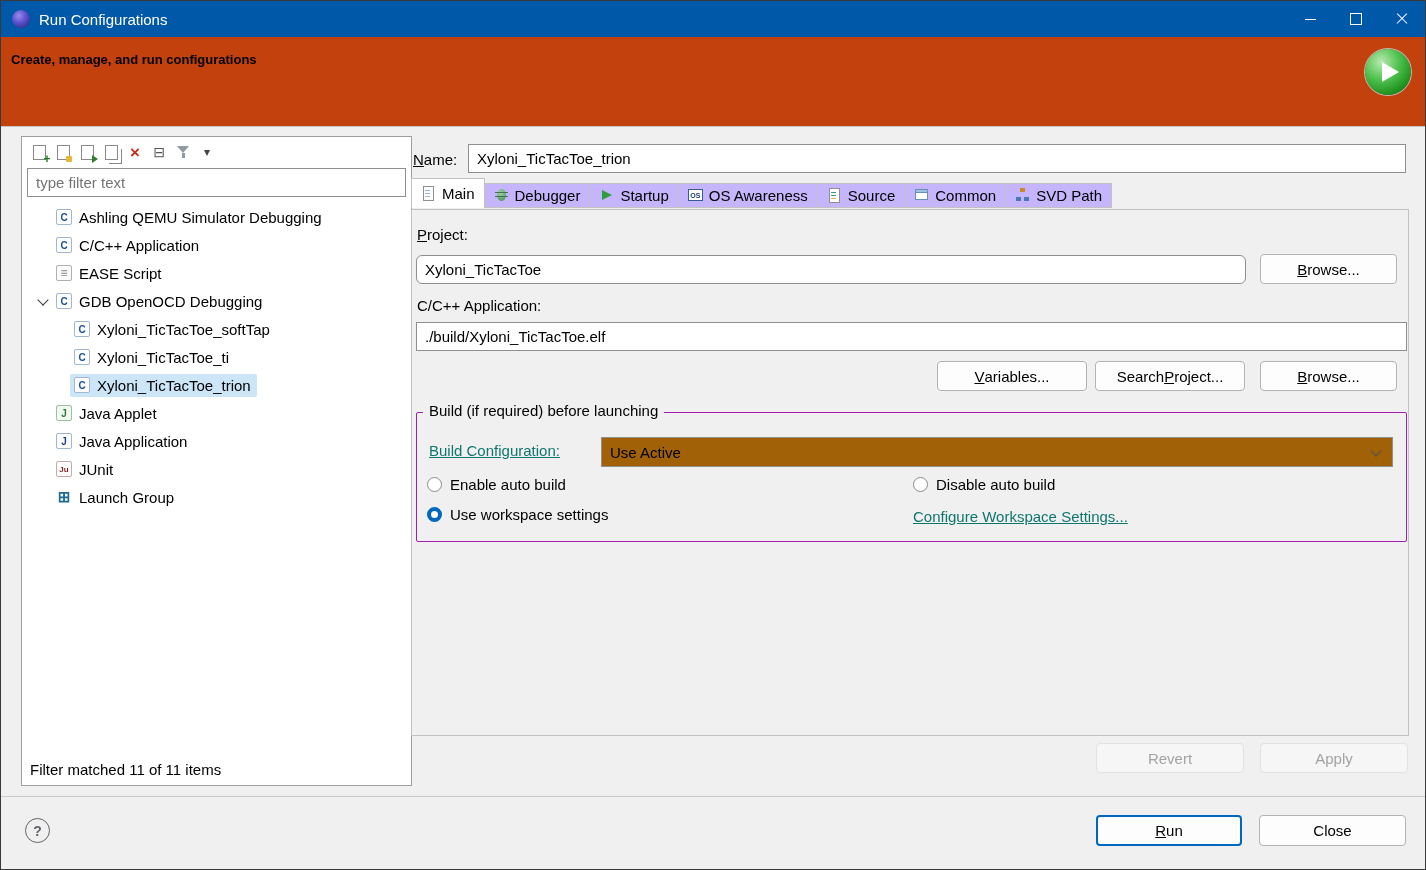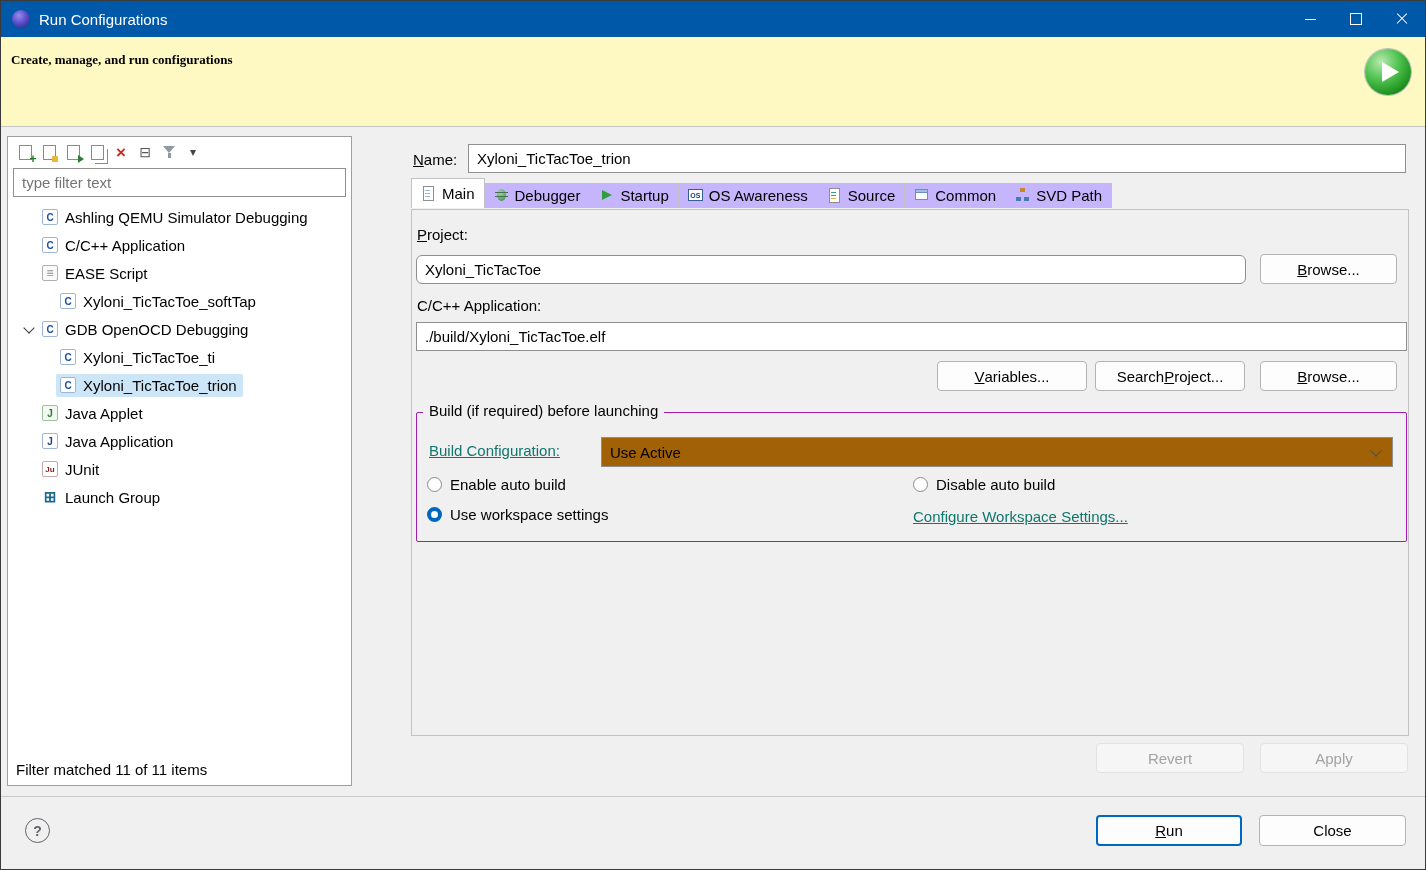--- a/index.html
+++ b/index.html
@@ -17,31 +17,31 @@
   .win-btn{width:46px;height:100%;display:flex;align-items:center;justify-content:center;}
   .glyph-min{width:11px;height:1px;background:#fff;display:block;}
   .glyph-max{width:10px;height:10px;border:1px solid #fff;display:block;}
   .glyph-close{position:relative;width:12px;height:12px;display:block;}
   .glyph-close::before,.glyph-close::after{content:"";position:absolute;left:-1px;top:5px;
     width:14px;height:1.4px;background:#fff;}
   .glyph-close::before{transform:rotate(45deg);}
   .glyph-close::after{transform:rotate(-45deg);}
 
   
-  .banner{position:absolute;top:36px;left:0;right:0;height:89px;background:#fef9c3;
-    border-bottom:1px solid #c6c6c6;font-family:Liberation Serif, serif;}
+  .banner{position:absolute;top:36px;left:0;right:0;height:89px;background:#c2410c;
+    border-bottom:1px solid #c6c6c6;}
   .banner-heading{position:absolute;left:10px;top:15px;font-size:13px;font-weight:bold;}
   .banner-run{position:absolute;right:14px;top:12px;width:46px;height:46px;border-radius:50%;
     background:radial-gradient(circle at 35% 28%,#b9eab0 0%,#4fc24f 40%,#1d8f1d 75%,#0f6b0f 100%);
     box-shadow:0 0 0 1px #bdbdbd;display:flex;align-items:center;justify-content:center;}
   .banner-run::before{content:"";margin-left:4px;border-left:17px solid #fff;
     border-top:10px solid transparent;border-bottom:10px solid transparent;}
 
   
-  .left-panel{position:absolute;left:6px;top:135px;width:345px;height:650px;background:#fff;
+  .left-panel{position:absolute;left:20px;top:135px;width:391px;height:650px;background:#fff;
     border:1px solid #9f9f9f;box-sizing:border-box;}
   .lp-toolbar{height:26px;display:flex;align-items:center;gap:2px;padding:2px 4px 0 6px;}
   .tb{width:22px;height:20px;display:inline-flex;align-items:center;justify-content:center;
     position:relative;border-radius:3px;}
   .pg{width:11px;height:13px;background:#fff;border:1px solid #8a8a8a;position:relative;display:block;}
   .tb-new .pg::after{content:"+";position:absolute;right:-6px;bottom:-7px;color:#1f7a1f;
     font-weight:bold;font-size:12px;}
   .tb-proto .pg::after{content:"";position:absolute;right:-3px;bottom:-3px;width:6px;height:6px;
     background:#e8b63a;border-radius:1px;}
   .tb-export .pg::after{content:"";position:absolute;right:-5px;bottom:-4px;
@@ -220,32 +220,32 @@
             <span class="tlabel">C/C++ Application</span>
           </span>
       </div>
       <div class="tree-row">
         <span class="twisty"></span>
         <span class="row-inner">
             <span class="ti ti-script"></span>
             <span class="tlabel">EASE Script</span>
           </span>
       </div>
+      <div class="tree-row">
+        <span class="twisty expanded"></span>
+        <span class="row-inner">
+            <span class="ti ti-c"></span>
+            <span class="tlabel">GDB OpenOCD Debugging</span>
+          </span>
+      </div>
       <div class="tree-row lvl1">
         <span class="twisty"></span>
         <span class="row-inner">
             <span class="ti ti-c"></span>
             <span class="tlabel">Xyloni_TicTacToe_softTap</span>
-          </span>
-      </div>
-      <div class="tree-row">
-        <span class="twisty expanded"></span>
-        <span class="row-inner">
-            <span class="ti ti-c"></span>
-            <span class="tlabel">GDB OpenOCD Debugging</span>
           </span>
       </div>
       <div class="tree-row lvl1">
         <span class="twisty"></span>
         <span class="row-inner">
             <span class="ti ti-c"></span>
             <span class="tlabel">Xyloni_TicTacToe_ti</span>
           </span>
       </div>
       <div class="tree-row lvl1 selected">

